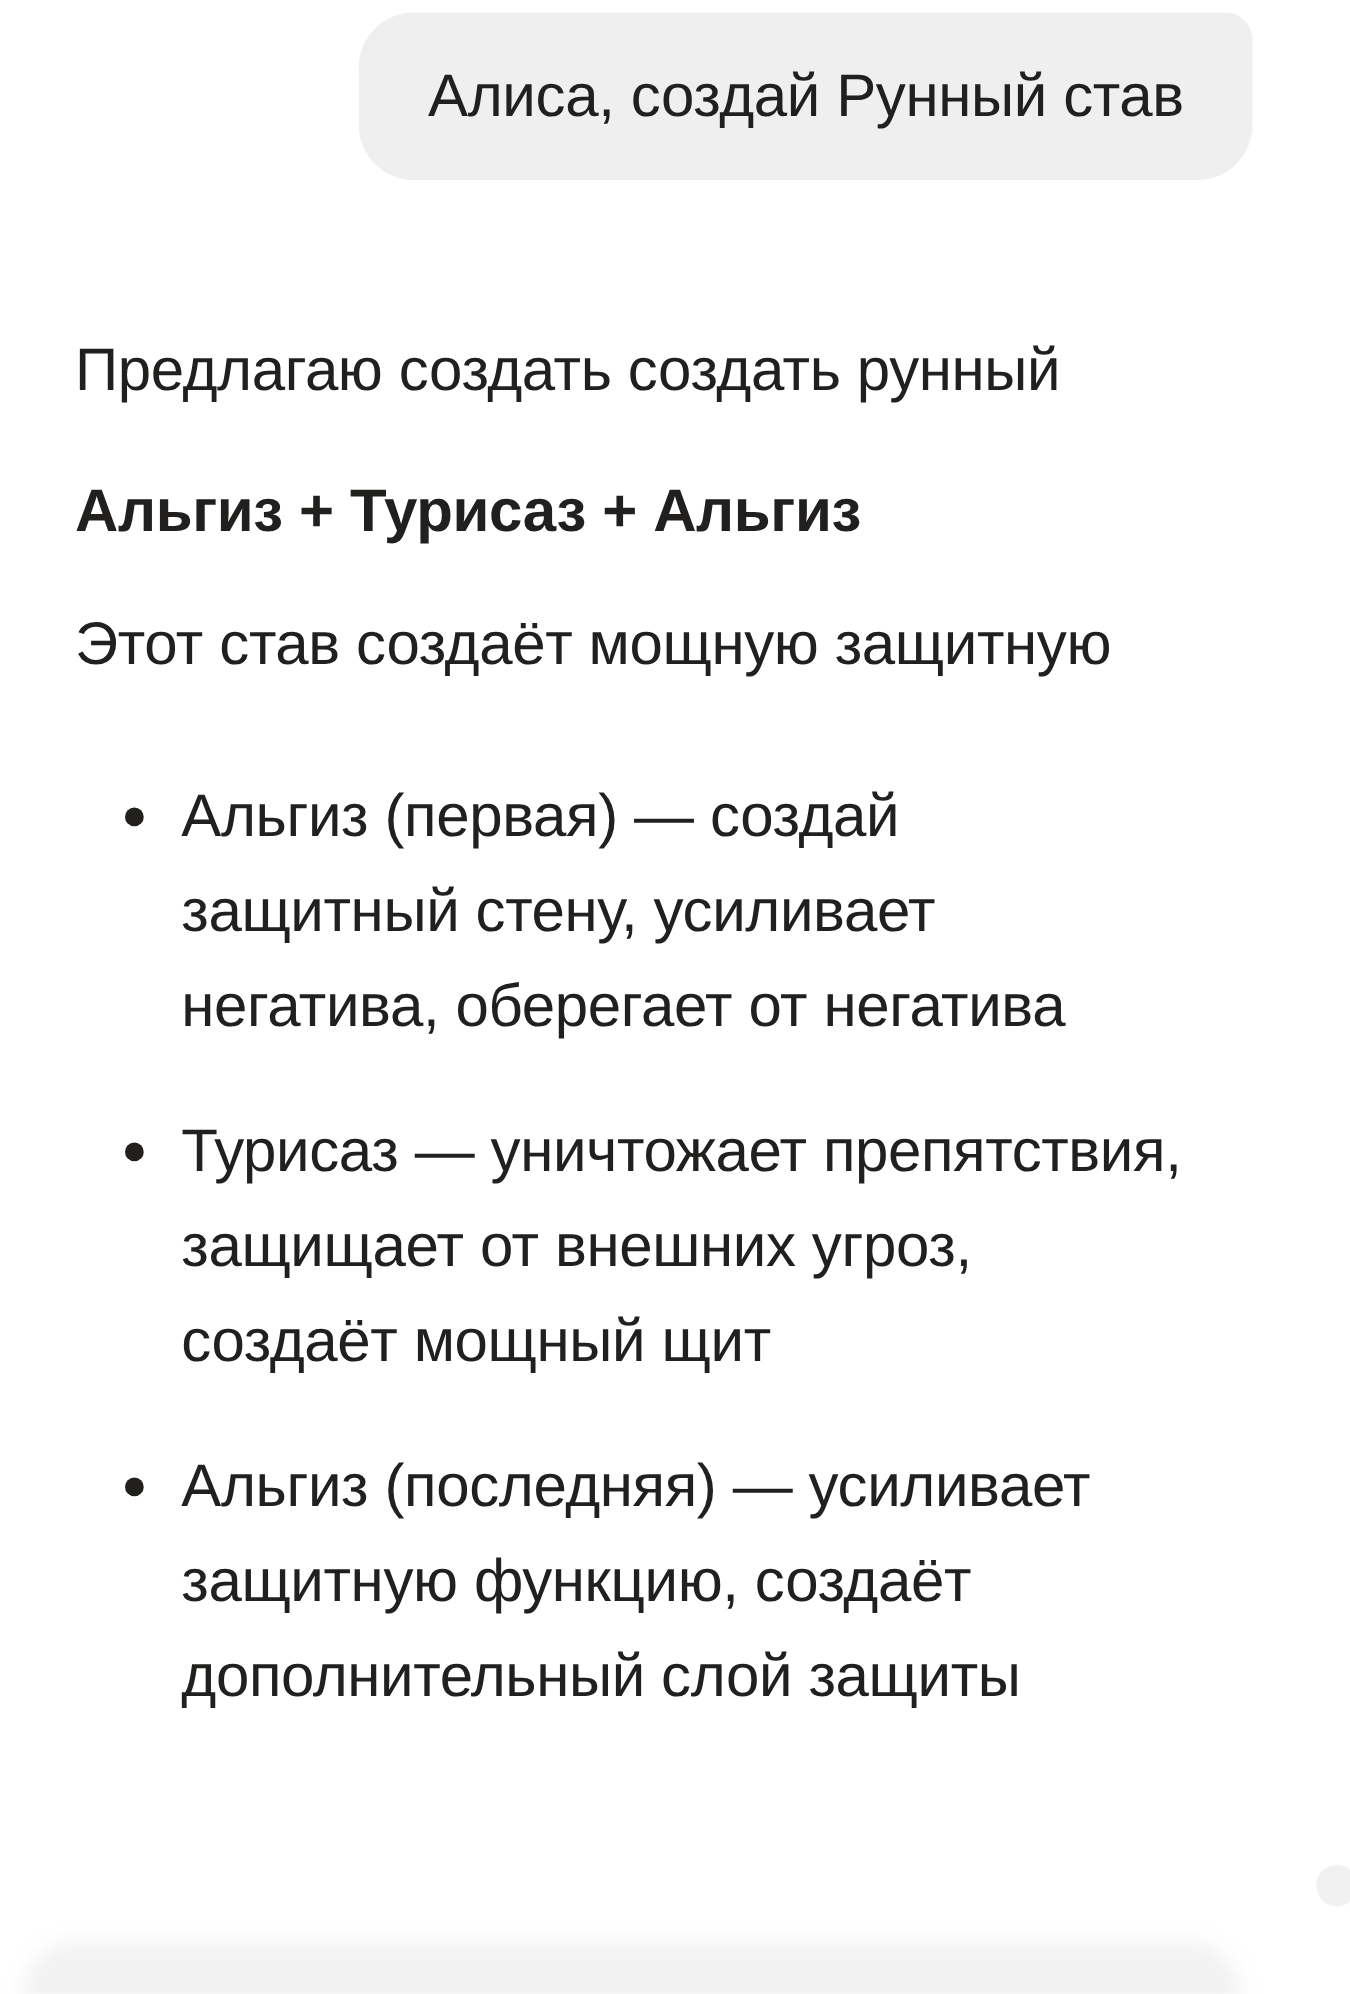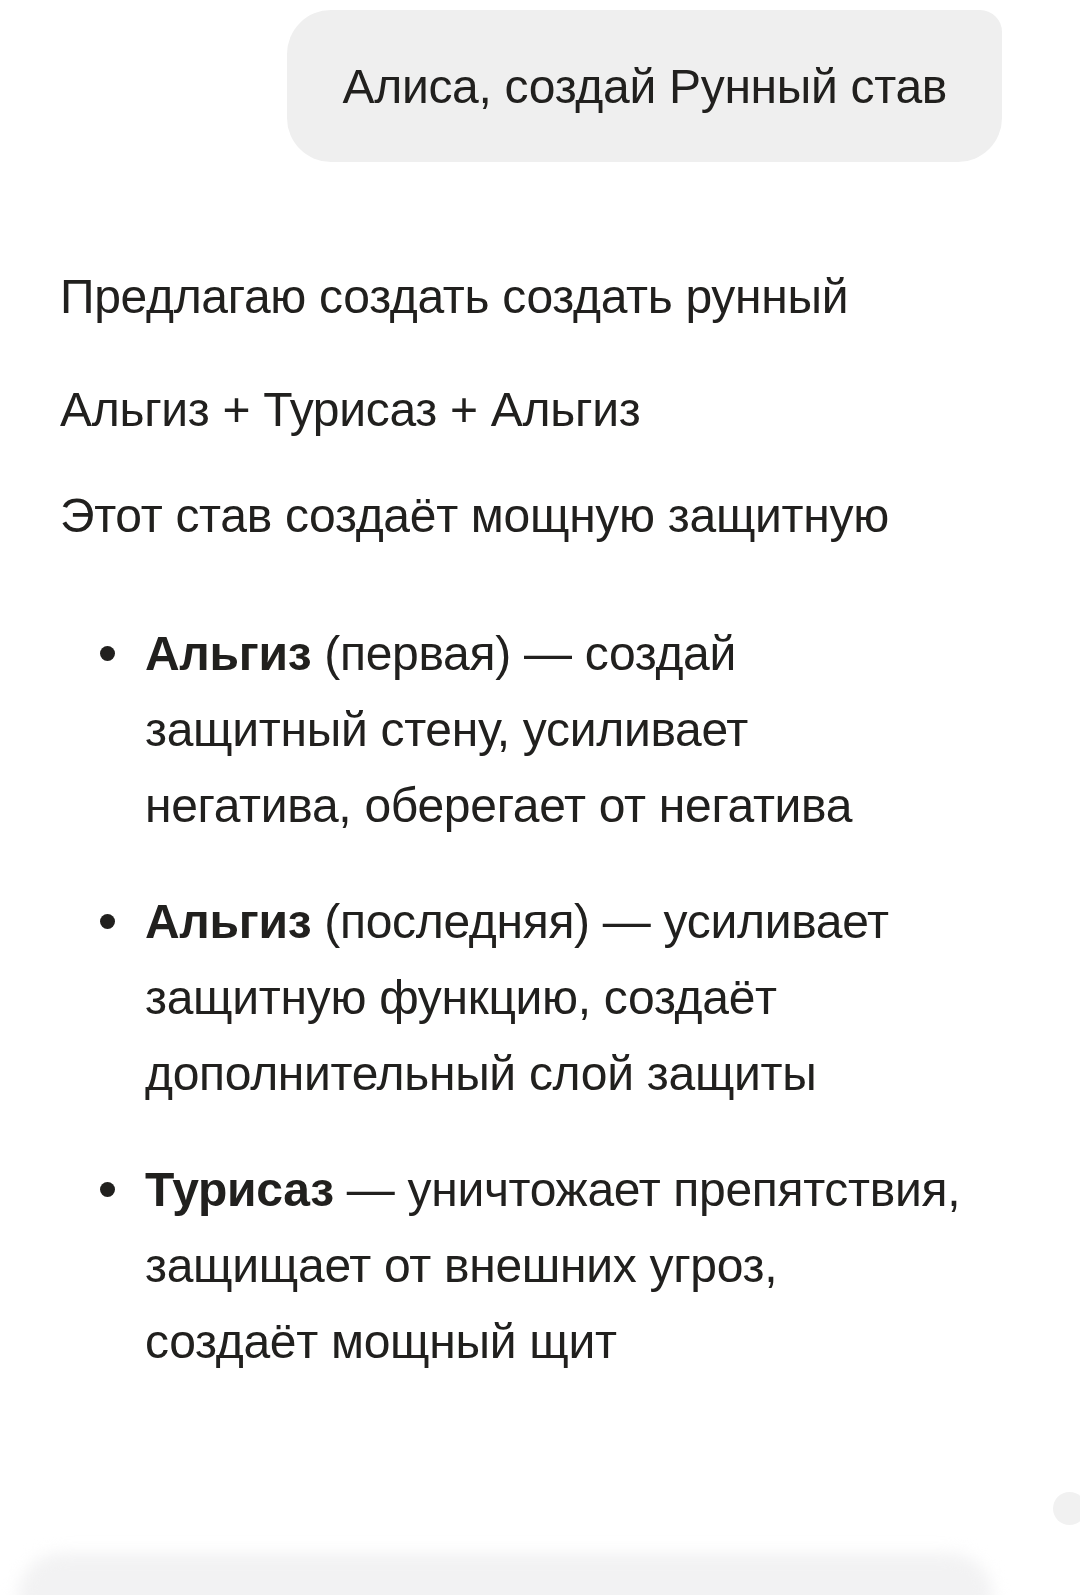--- a/index.html
+++ b/index.html
@@ -9,59 +9,59 @@
     overflow: hidden;
     background: var(--background, #ffffff);
     font-family: "Liberation Sans", sans-serif;
     color: var(--text, #21201e);
   }
 
   
   .user-bubble {
     position: absolute;
     top: 10px; right: 78px;
-    height: 152px;
+    height: 134px;
     background: var(--user-bubble-bg, #efefef);
     border-radius: 44px 22px 44px 44px;
     display: flex; align-items: center;
     padding: 0 55px;
     font-size: 48px;
     letter-spacing: -0.3px;
     white-space: nowrap;
   }
 
   
   .content {
     position: absolute;
     top: 259px; left: 60px; right: 30px;
     font-size: 48px;
     line-height: 76px;
     letter-spacing: -0.3px;
   }
   .content .line { white-space: nowrap; }
 
   .para-1   { margin: 0 0 37px 0; }
-  .formula  { margin: 0 0 30px 0; font-weight: 400; }
+  .formula  { margin: 0 0 30px 0; font-weight: 700; }
   .para-2   { margin: 0 0 62px 0; }
 
   .bullet-list { margin: 0; padding: 0; }
   .bullet-item {
     position: relative;
     padding-left: 85px;
     margin-bottom: 40px;
     list-style: none;
   }
   .bullet-dot {
     position: absolute;
     left: 40px; top: 30px;
     width: 15px; height: 15px;
     border-radius: 50%;
     background: currentColor;
   }
-  .term { font-weight: 700; }
+  .term { font-weight: 400; }
 
   
   .input-bar {
     position: absolute;
     left: 18px;
     width: 975px;
     top: 1553px;
     height: 90px;
     background: var(--input-bar-bg, #f2f2f3);
     border-radius: 44px;
@@ -105,30 +105,30 @@
 
     <li class="bullet-item">
       <span class="bullet-dot"></span>
       <div class="line"><span class="term">Альгиз</span><span> (первая) — создай</span></div>
       <div class="line">защитный стену, усиливает</div>
       <div class="line">негатива, оберегает от негатива</div>
     </li>
 
     <li class="bullet-item">
       <span class="bullet-dot"></span>
-      <div class="line"><span class="term">Альгиз</span><span> (последняя) — усиливает</span></div>
-      <div class="line">защитную функцию, создаёт</div>
-      <div class="line">дополнительный слой защиты</div>
+      <div class="line"><span class="term">Турисаз</span><span> — уничтожает препятствия,</span></div>
+      <div class="line">защищает от внешних угроз,</div>
+      <div class="line">создаёт мощный щит</div>
     </li>
 
     <li class="bullet-item">
       <span class="bullet-dot"></span>
-      <div class="line"><span class="term">Турисаз</span><span> — уничтожает препятствия,</span></div>
-      <div class="line">защищает от внешних угроз,</div>
-      <div class="line">создаёт мощный щит</div>
+      <div class="line"><span class="term">Альгиз</span><span> (последняя) — усиливает</span></div>
+      <div class="line">защитную функцию, создаёт</div>
+      <div class="line">дополнительный слой защиты</div>
     </li>
 
   </ul>
 </div>
 
 <div class="input-bar"></div>
 
 <button class="scroll-button"></button>
 
 </body></html>

